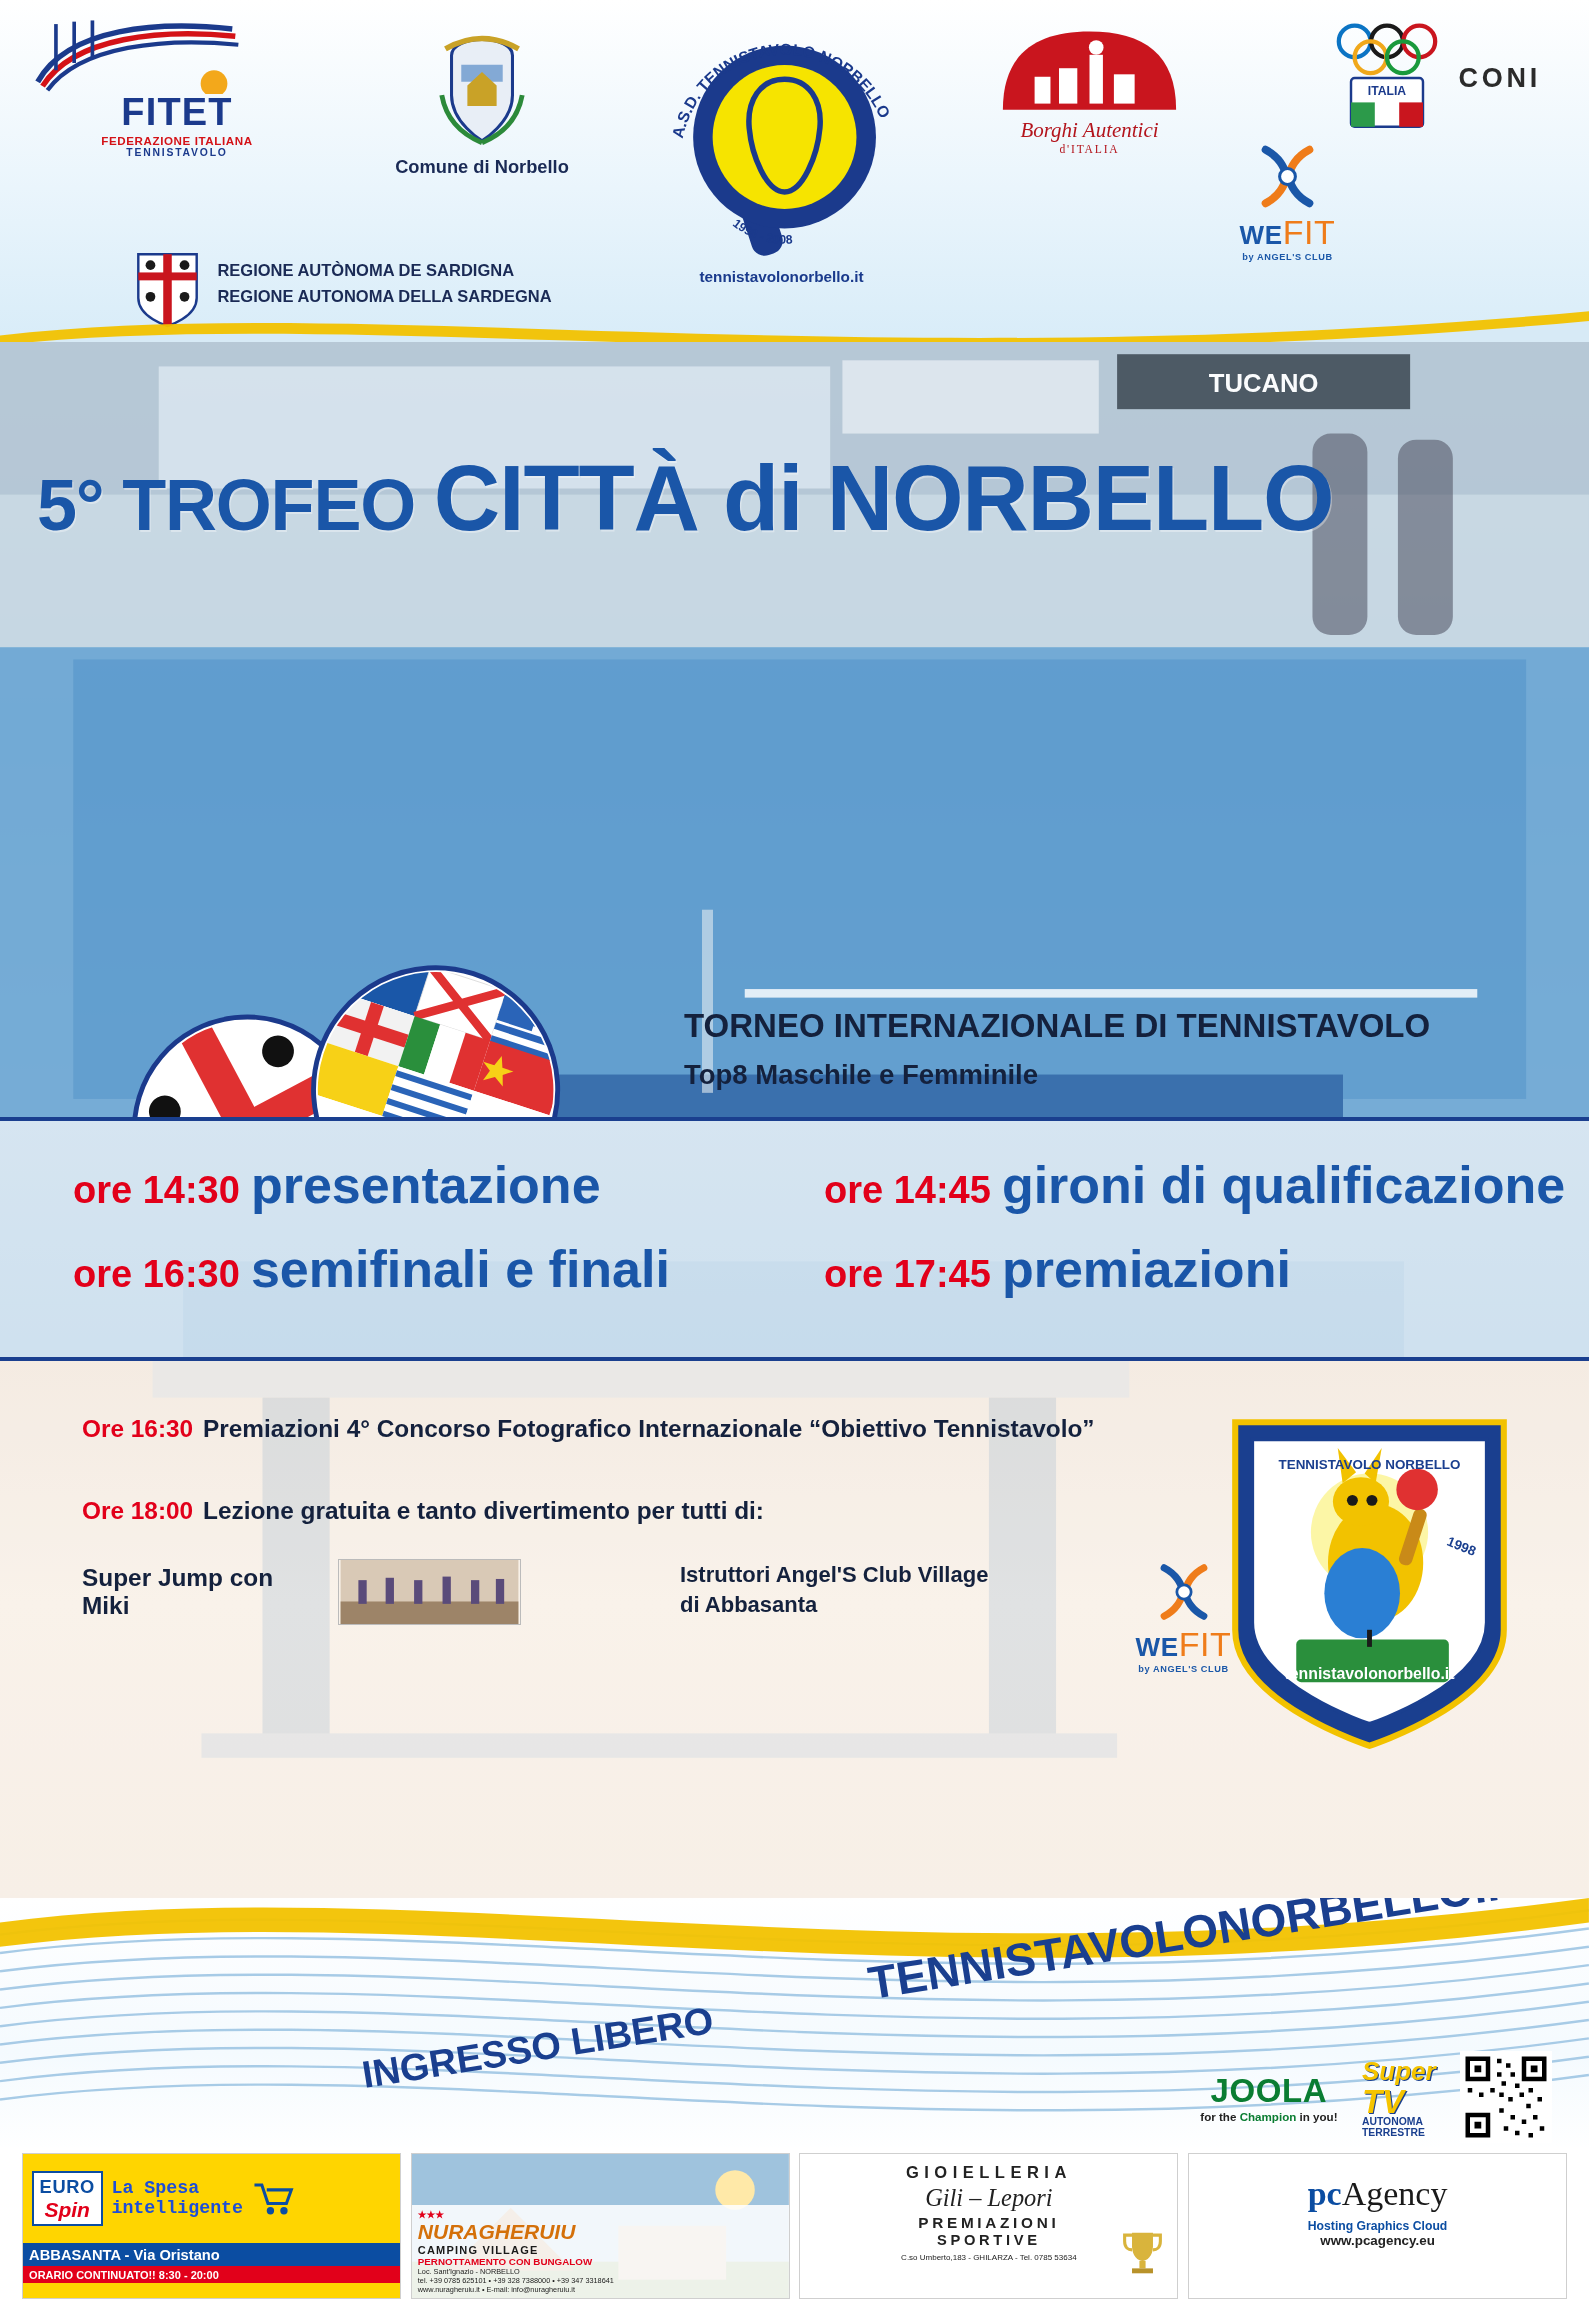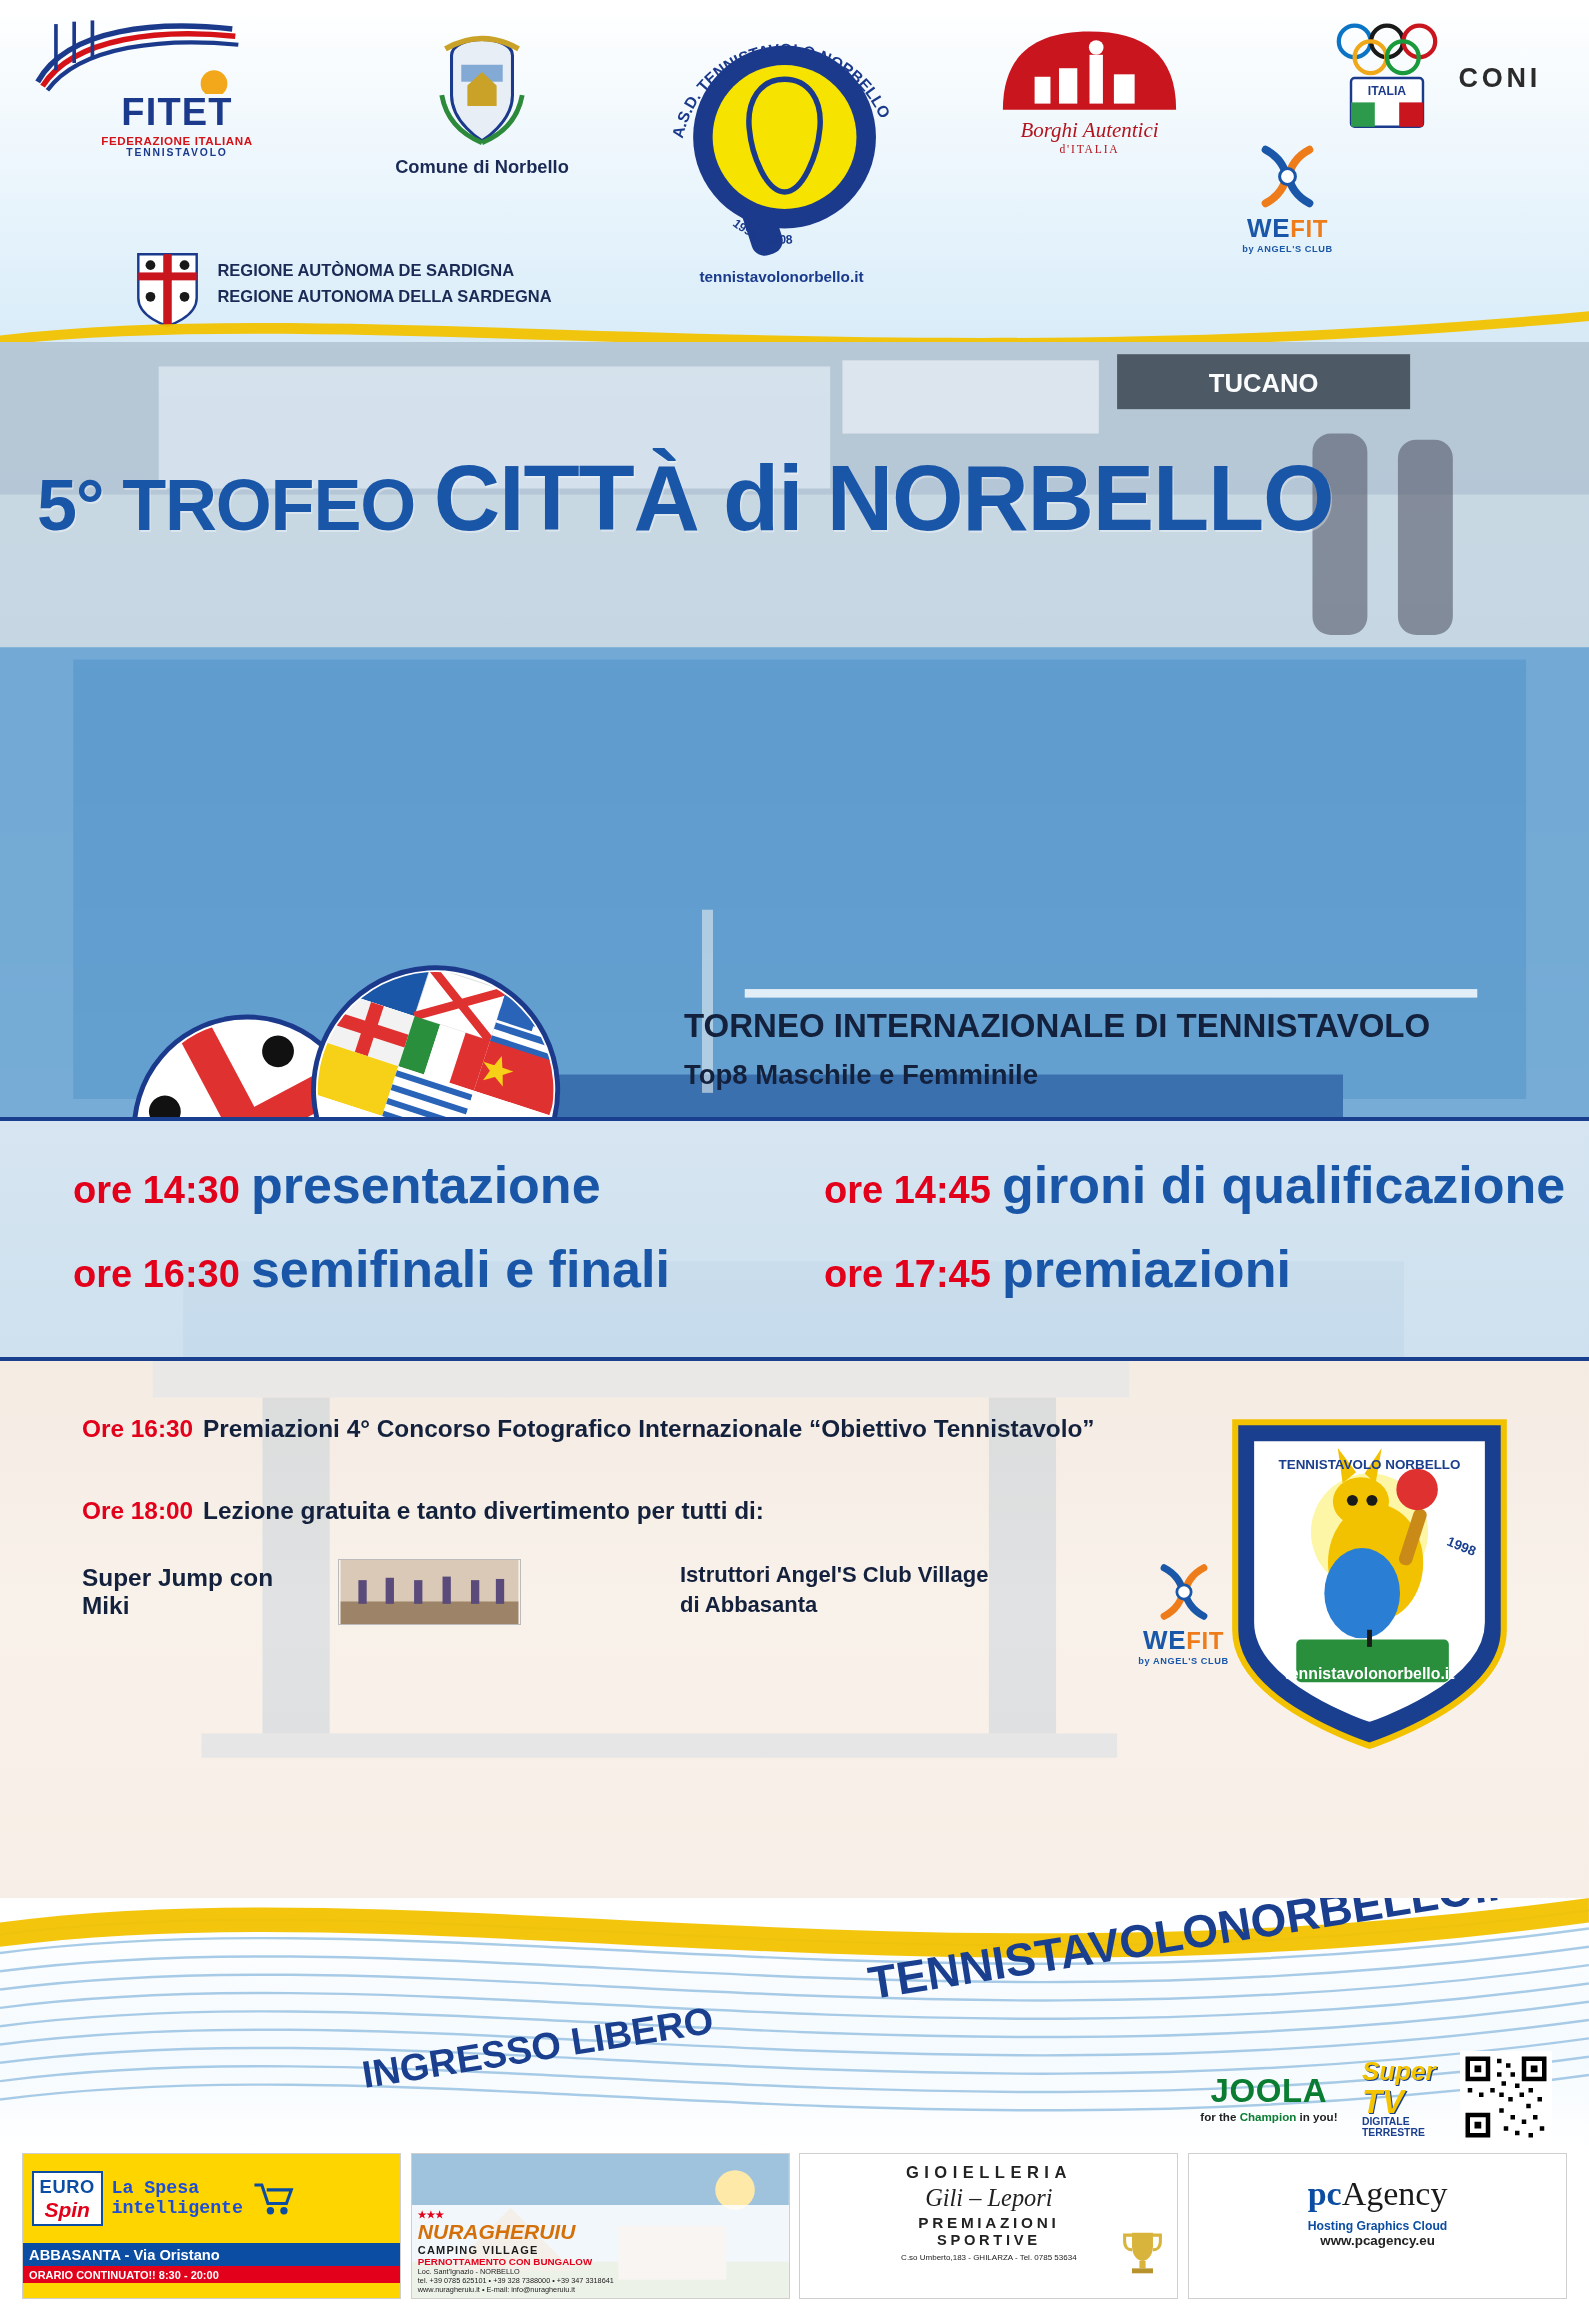--- a/index.html
+++ b/index.html
@@ -47,21 +47,21 @@
   .borghi .b1 { font-family:"Liberation Serif", serif; font-size: 21px; color:#b3141c; font-style: italic;}
   .borghi .b2 { font-family:"Liberation Serif", serif; font-size: 11.6px; color:#b3141c; letter-spacing:1.8px;}
 
   
   .coni { left: 1313px; top: 17px; width: 244px; }
   .coni .coni-text { font-size: 27px; font-weight:bold; color:#2b2b2b; letter-spacing:3.7px; display:inline-block; vertical-align: middle;}
 
   
   .wefit-top { left: 1190px; top: 140px; width: 195px;}
   .wefit .we { font-size: 26px; font-weight: bold; color:#1a57a8; letter-spacing:0.6px;}
-  .wefit .fit { font-size: 24px; font-weight: bold; color:#ef7c1a; letter-spacing:0.6px;}
+  .wefit .fit { font-size: 34px; font-weight: normal; color:#ef7c1a; letter-spacing:0.6px;}
   .wefit .by { font-size: 9.2px; font-weight: bold; color:#1a57a8; letter-spacing:0.6px;}
 
   
   .regione { left: 131px; top: 238px; width: 610px; text-align:left; }
   .regione .rg-row { display:flex; align-items:center; gap:13.4px; }
   .regione .rg-txt { font-size: 16.5px; font-weight:bold; color:#1a2a55; line-height:1.55;}
 
   
   .swoosh-band { position:absolute; left:0; top:287px; width:1589px; height:85px; pointer-events:none;}
 
@@ -549,21 +549,21 @@
     <div class="ingresso">INGRESSO LIBERO</div>
 
     <div class="sponsorstrip">
       <div class="joola">
         <div class="jn">JOOLA</div>
         <div class="js"><span>for the </span><span class="ch">Champion</span><span> in you!</span></div>
       </div>
       <div class="supertv">
         <div class="s1">Super</div>
         <div class="s2">TV</div>
-        <div class="s3">DIGITALE</div>
+        <div class="s3">AUTONOMA</div>
         <div class="s3">TERRESTRE</div>
       </div>
       <svg class="qr" viewBox="0 0 40 40">
         <rect width="40" height="40" fill="#fff"></rect>
         <g fill="#000">
           <rect x="2" y="2" width="11" height="11"></rect>
             <rect x="4" y="4" width="7" height="7" fill="#fff"></rect>
             <rect x="6" y="6" width="3" height="3"></rect>
           <rect x="27" y="2" width="11" height="11"></rect>
             <rect x="29" y="4" width="7" height="7" fill="#fff"></rect>

